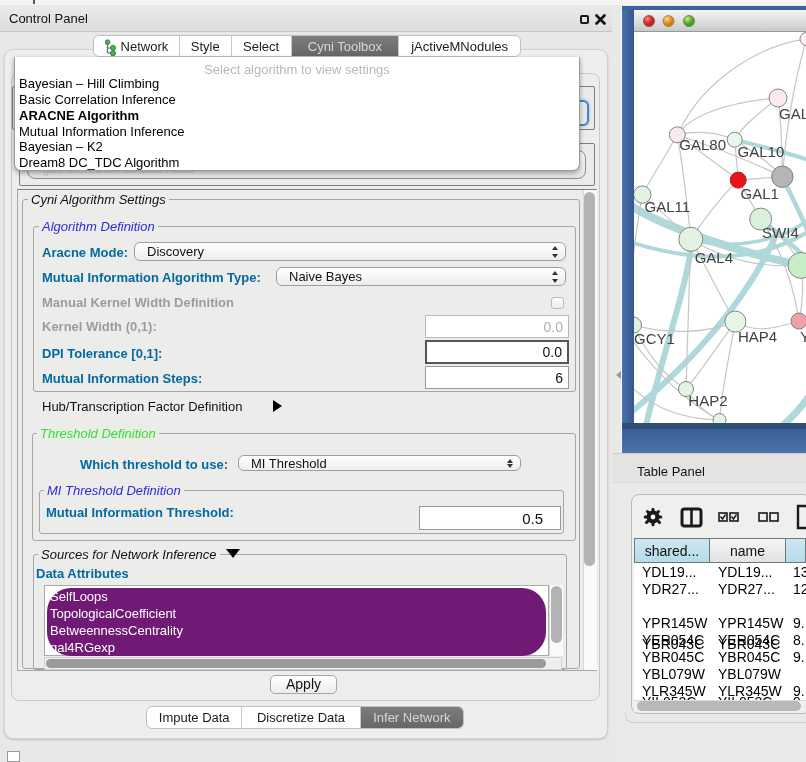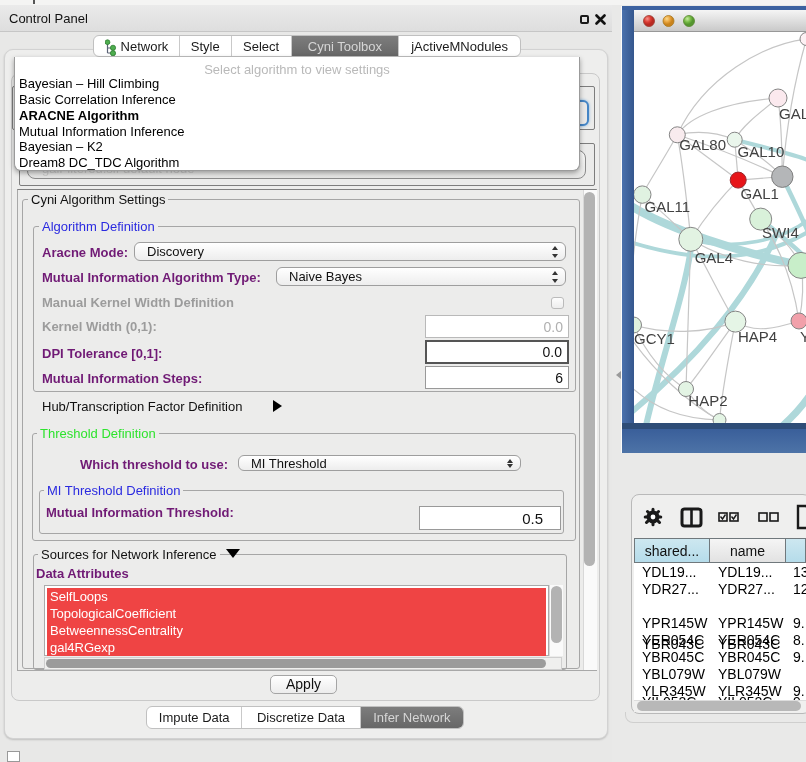--- a/index.html
+++ b/index.html
@@ -19,36 +19,36 @@
   overflow:hidden; font-size:13px; color:#1a1a1a; }
 .tabbar .seg { display:flex; align-items:center; justify-content:center;
   border-right:1px solid #c9c9c9; white-space:nowrap; }
 .tabbar .seg:last-child { border-right:none; }
 .tabbar .dark { background:linear-gradient(#7d7d7d,#676767); color:#d6d6d6; }
 #toptabs { left:93px; top:35px; width:428px; height:22px; }
 #bottabs { left:146px; top:706px; width:318px; height:23px; }
 
 #scrollpane { left:17px; top:189px; width:580px; height:482px; border:1px solid #a8a8a8; border-top-color:#7f7f7f;
   background:#ececeb; }
-.gbox { position:absolute; border:1px solid #a6a6a6; border-radius:3px; }
+.gbox { position:absolute; border:1px solid #a6a6a6; border-radius:3px;font-style:italic; }
 .gtitle { position:absolute; top:-8px; background:#ececeb; padding:0 3px; font-size:13px; }
-label.b { font-weight:bold; font-size:13px; color:#701a75; }
+label.b { font-weight:bold; font-size:13px; color:#0369a1; }
 label.dis { font-weight:bold; font-size:13px; color:#9c9c9c; }
 .combo { position:absolute; background:linear-gradient(#ffffff,#ededed); border:1px solid #9e9e9e;
   border-radius:6px; font-size:13px; color:#111; padding-left:12px; display:flex; align-items:center; }
 .combo .ud { position:absolute; right:5px; top:0; bottom:0; width:9px; }
 .combo .ud:before { content:""; position:absolute; left:1px; top:2.5px;
   border:3.5px solid transparent; border-top:none; border-bottom:4.5px solid #333; }
 .combo .ud:after { content:""; position:absolute; left:1px; bottom:2.5px;
   border:3.5px solid transparent; border-bottom:none; border-top:4.5px solid #333; }
 .field { position:absolute; background:#fff; border:1px solid #999; font-size:14px; color:#111;
   text-align:right; padding:0 5px; display:flex; align-items:center; justify-content:flex-end; }
 
 #dlist { left:44px; top:585px; width:505px; height:71px; background:#fff; border:1px solid #aaa; }
-#dlist .sel { position:absolute; left:2px; top:2px; width:499px; height:68px; background:#ef4444; }
+#dlist .sel { position:absolute; left:2px; top:2px; width:499px; height:68px; background:#701a75;border-radius:24px; }
 #dlist .sel div { color:#fff; font-size:13px; height:17px; line-height:17px; padding-left:3px; }
 
 .vtrack { position:absolute; background:#fafafa; border-left:1px solid #d8d8d8; }
 .vthumb { position:absolute; background:#b3b3b3; border-radius:6px; }
 
 #applybtn { left:270px; top:675px; width:67px; height:19px; background:linear-gradient(#ffffff,#ececec);
   border:1px solid #a5a5a5; border-radius:5px; text-align:center; font-size:14px; color:#111;
   line-height:17px; }
 
 #popup { left:14px; top:57px; width:566px; height:114px; background:#fff; border:1px solid #9b9b9b; border-top:none;
@@ -282,20 +282,23 @@
       <text x="128.1" y="205.5">SWI4</text>
       <text x="60.7" y="231">GAL4</text>
       <text x="0" y="311.5">GCY1</text>
       <text x="104" y="310">HAP4</text>
       <text x="165.9" y="310">Y</text>
       <text x="54.3" y="374">HAP2</text>
     </g>
   </svg>
   <div class="abs" id="canvasshadow"></div>
   <div class="abs" id="bluebottom"></div>
+  <div class="abs" id="tphead">
+      <div class="t">Table Panel</div>
+    </div>
   <div class="abs" id="tpouter"></div>
   <div class="abs" id="tpbox"></div>
   <div class="abs" style="left:634px;top:563px;width:172px;height:137px;background:#fff;"></div>
 
   <svg class="abs" style="left:634px;top:502px;" width="172" height="30">
     <g stroke="#1a1a1a" fill="none">
       <circle cx="19" cy="15" r="6.5" fill="#1a1a1a" stroke="none"></circle>
       <g stroke-width="3" stroke-linecap="round">
         <path d="M19 7.2 v2 M19 20.8 v2 M11.2 15 h2 M24.8 15 h2 M13.5 9.5 l1.4 1.4 M24.1 19.1 l1.4 1.4 M24.5 9.5 l-1.4 1.4 M13.9 19.1 l-1.4 1.4"></path>
       </g>

